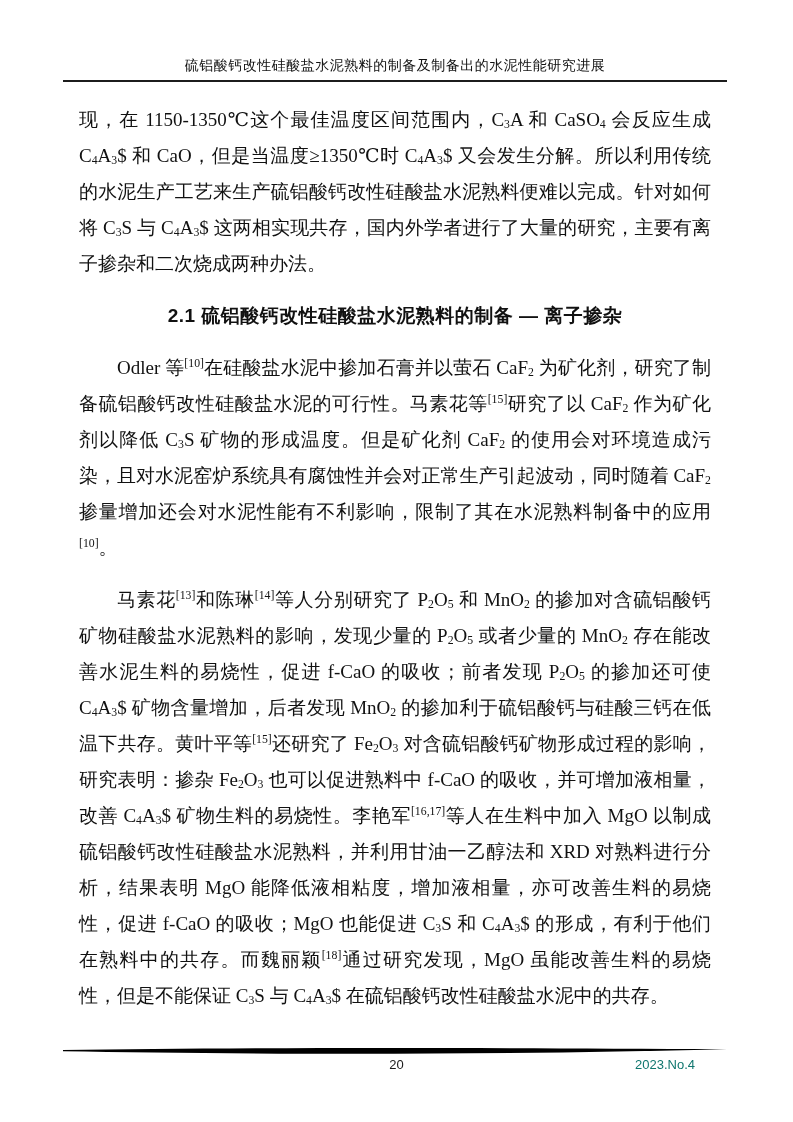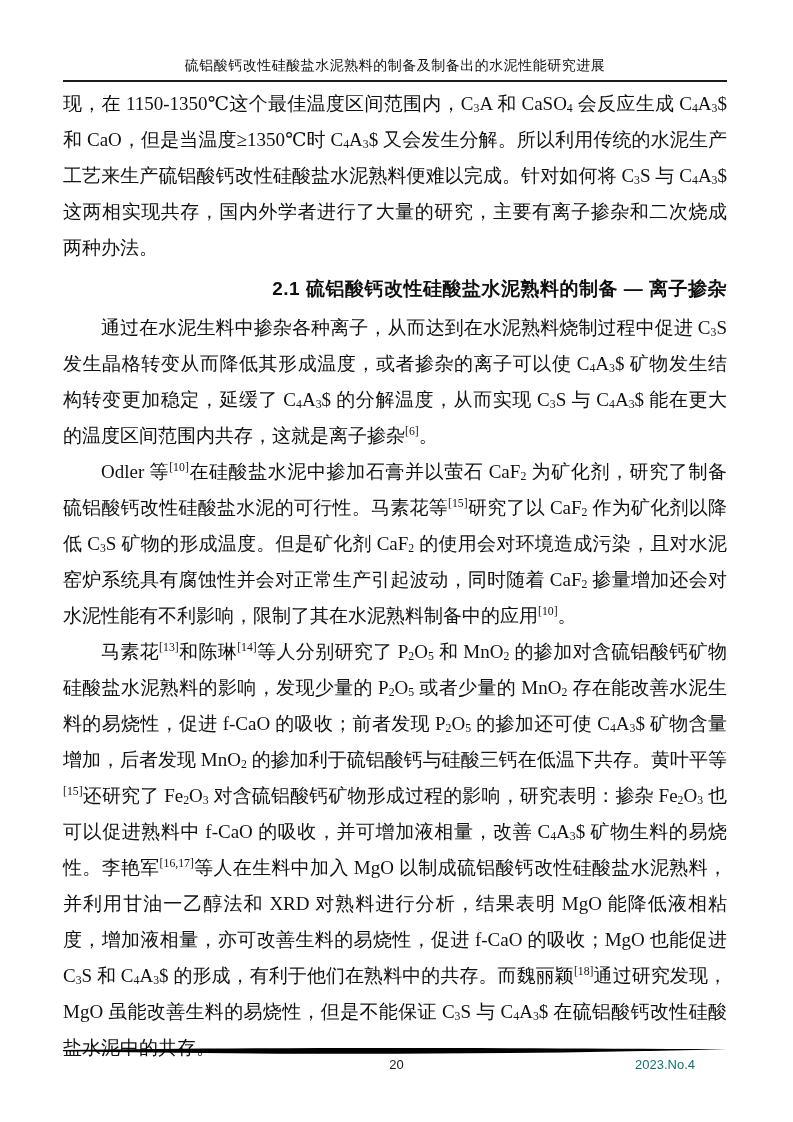--- a/index.html
+++ b/index.html
@@ -28,29 +28,29 @@
     background: #1c1c1c;
   }
 
   .body-content {
     position: absolute;
     top: 86px; left: 63px; width: 664px;
     font-size: 19px;
     line-height: 36px;
     text-align: justify;
   }
-  .para { margin: 0; }
+  .para { margin: 16px; }
   .para.indent { text-indent: 2em; }
   .section-heading {
     font-family: "Liberation Sans", "DejaVu Sans", sans-serif;
     font-weight: 700;
     font-size: 19px;
     line-height: 36px;
     margin: 5px 0 3px 0;
-    text-align: right;
+    text-align: center;
     letter-spacing: 0.5px;
   }
   sub, sup {
     font-size: 0.62em;
     line-height: 0;
   }
   sub { vertical-align: -0.18em; }
   sup { vertical-align: 0.6em; }
 
   .footer-rule {
@@ -79,21 +79,20 @@
 
 <div class="page">
 
   <div class="running-title">硫铝酸钙改性硅酸盐水泥熟料的制备及制备出的水泥性能研究进展</div>
 
   <div class="header-rule"></div>
 
   <div class="body-content">
       <p class="para">现，在 1150-1350℃这个最佳温度区间范围内，C<sub>3</sub>A 和 CaSO<sub>4</sub> 会反应生成 C<sub>4</sub>A<sub>3</sub>$ 和 CaO，但是当温度≥1350℃时 C<sub>4</sub>A<sub>3</sub>$ 又会发生分解。所以利用传统的水泥生产工艺来生产硫铝酸钙改性硅酸盐水泥熟料便难以完成。针对如何将 C<sub>3</sub>S 与 C<sub>4</sub>A<sub>3</sub>$ 这两相实现共存，国内外学者进行了大量的研究，主要有离子掺杂和二次烧成两种办法。</p>
       <h2 class="section-heading">2.1 硫铝酸钙改性硅酸盐水泥熟料的制备 — 离子掺杂</h2>
-      <p class="para indent">通过在水泥生料中掺杂各种离子，从而达到在水泥熟料烧制过程中促进 C<sub>3</sub>S 发生晶格转变从而降低其形成温度，或者掺杂的离子可以使 C<sub>4</sub>A<sub>3</sub>$ 矿物发生结构转变更加稳定，延缓了 C<sub>4</sub>A<sub>3</sub>$ 的分解温度，从而实现 C<sub>3</sub>S 与 C<sub>4</sub>A<sub>3</sub>$ 能在更大的温度区间范围内共存，这就是离子掺杂<sup>[6]</sup>。</p>
       <p class="para indent">Odler 等<sup>[10]</sup>在硅酸盐水泥中掺加石膏并以萤石 CaF<sub>2</sub> 为矿化剂，研究了制备硫铝酸钙改性硅酸盐水泥的可行性。马素花等<sup>[15]</sup>研究了以 CaF<sub>2</sub> 作为矿化剂以降低 C<sub>3</sub>S 矿物的形成温度。但是矿化剂 CaF<sub>2</sub> 的使用会对环境造成污染，且对水泥窑炉系统具有腐蚀性并会对正常生产引起波动，同时随着 CaF<sub>2</sub> 掺量增加还会对水泥性能有不利影响，限制了其在水泥熟料制备中的应用<sup>[10]</sup>。</p>
       <p class="para indent">马素花<sup>[13]</sup>和陈琳<sup>[14]</sup>等人分别研究了 P<sub>2</sub>O<sub>5</sub> 和 MnO<sub>2</sub> 的掺加对含硫铝酸钙矿物硅酸盐水泥熟料的影响，发现少量的 P<sub>2</sub>O<sub>5</sub> 或者少量的 MnO<sub>2</sub> 存在能改善水泥生料的易烧性，促进 f-CaO 的吸收；前者发现 P<sub>2</sub>O<sub>5</sub> 的掺加还可使 C<sub>4</sub>A<sub>3</sub>$ 矿物含量增加，后者发现 MnO<sub>2</sub> 的掺加利于硫铝酸钙与硅酸三钙在低温下共存。黄叶平等<sup>[15]</sup>还研究了 Fe<sub>2</sub>O<sub>3</sub> 对含硫铝酸钙矿物形成过程的影响，研究表明：掺杂 Fe<sub>2</sub>O<sub>3</sub> 也可以促进熟料中 f-CaO 的吸收，并可增加液相量，改善 C<sub>4</sub>A<sub>3</sub>$ 矿物生料的易烧性。李艳军<sup>[16,17]</sup>等人在生料中加入 MgO 以制成硫铝酸钙改性硅酸盐水泥熟料，并利用甘油一乙醇法和 XRD 对熟料进行分析，结果表明 MgO 能降低液相粘度，增加液相量，亦可改善生料的易烧性，促进 f-CaO 的吸收；MgO 也能促进 C<sub>3</sub>S 和 C<sub>4</sub>A<sub>3</sub>$ 的形成，有利于他们在熟料中的共存。而魏丽颖<sup>[18]</sup>通过研究发现，MgO 虽能改善生料的易烧性，但是不能保证 C<sub>3</sub>S 与 C<sub>4</sub>A<sub>3</sub>$ 在硫铝酸钙改性硅酸盐水泥中的共存。</p>
     </div>
 
   <div class="footer-rule">
     <svg width="664" height="10" viewBox="0 0 664 10" aria-hidden="true">
       <path d="M0,3 C160,0.6 380,0.4 664,2.2 C420,8.6 170,7.2 0,4.2 Z" fill="#000000"></path>
     </svg>
   </div>
 

